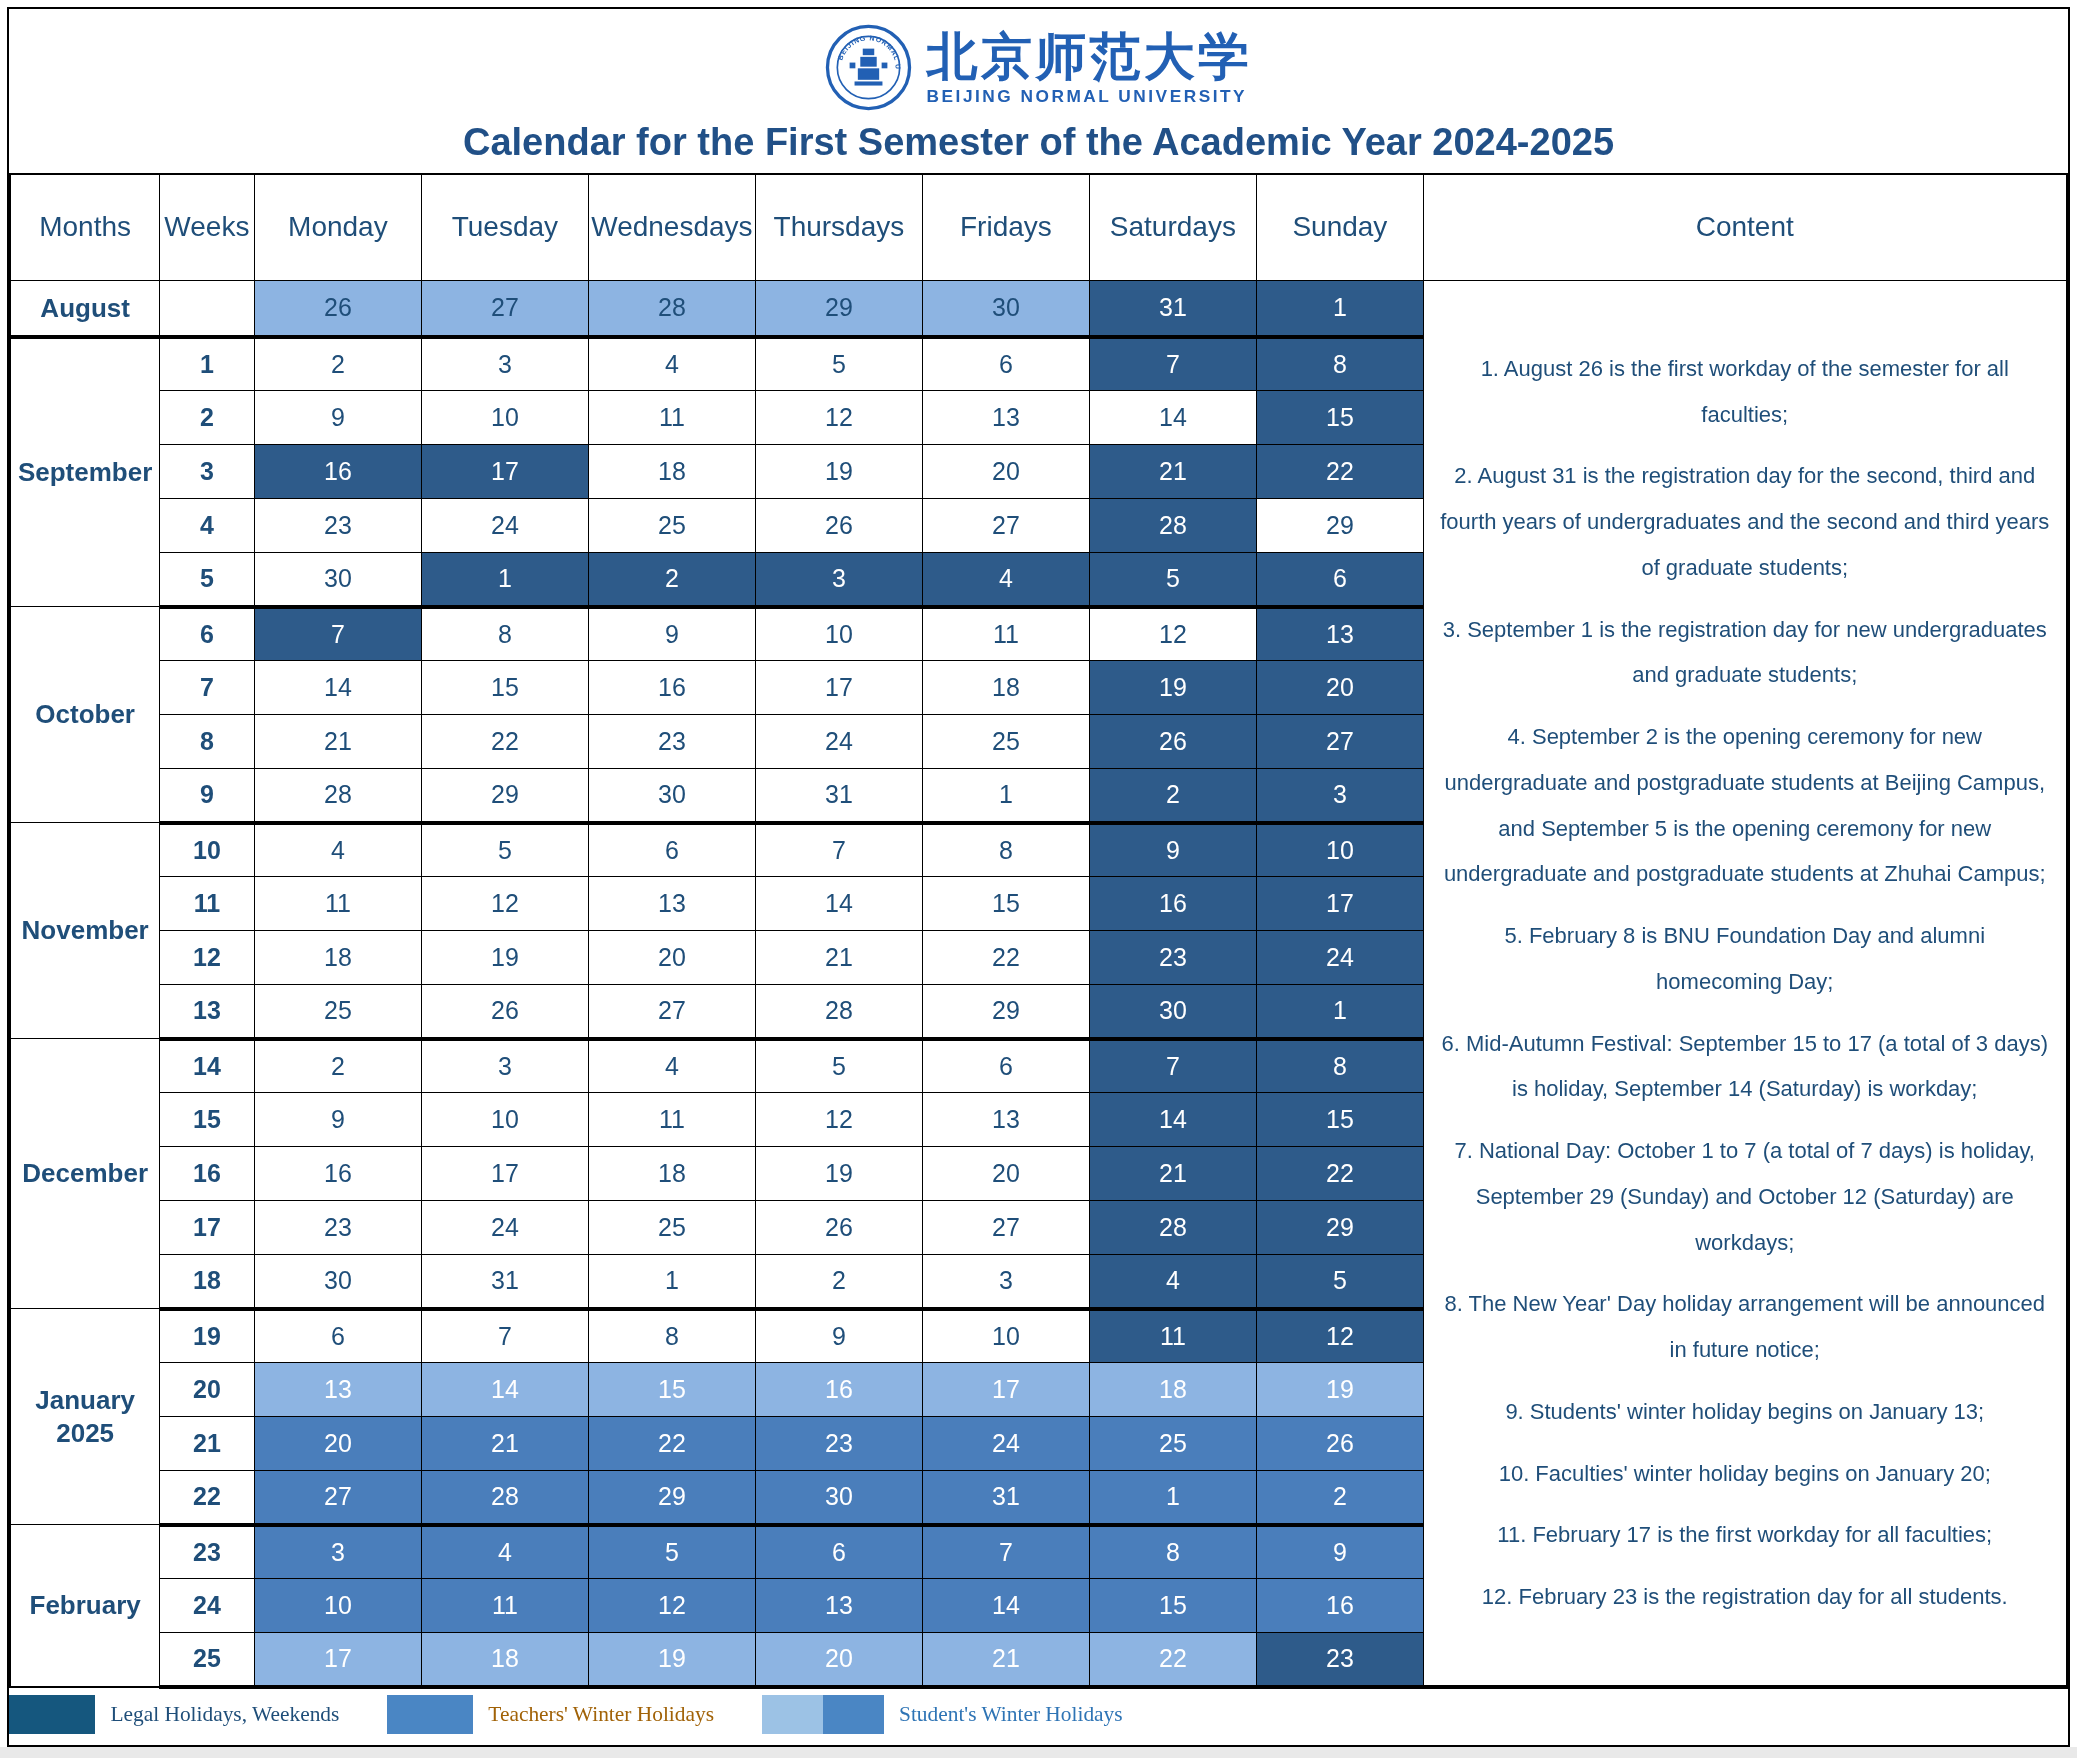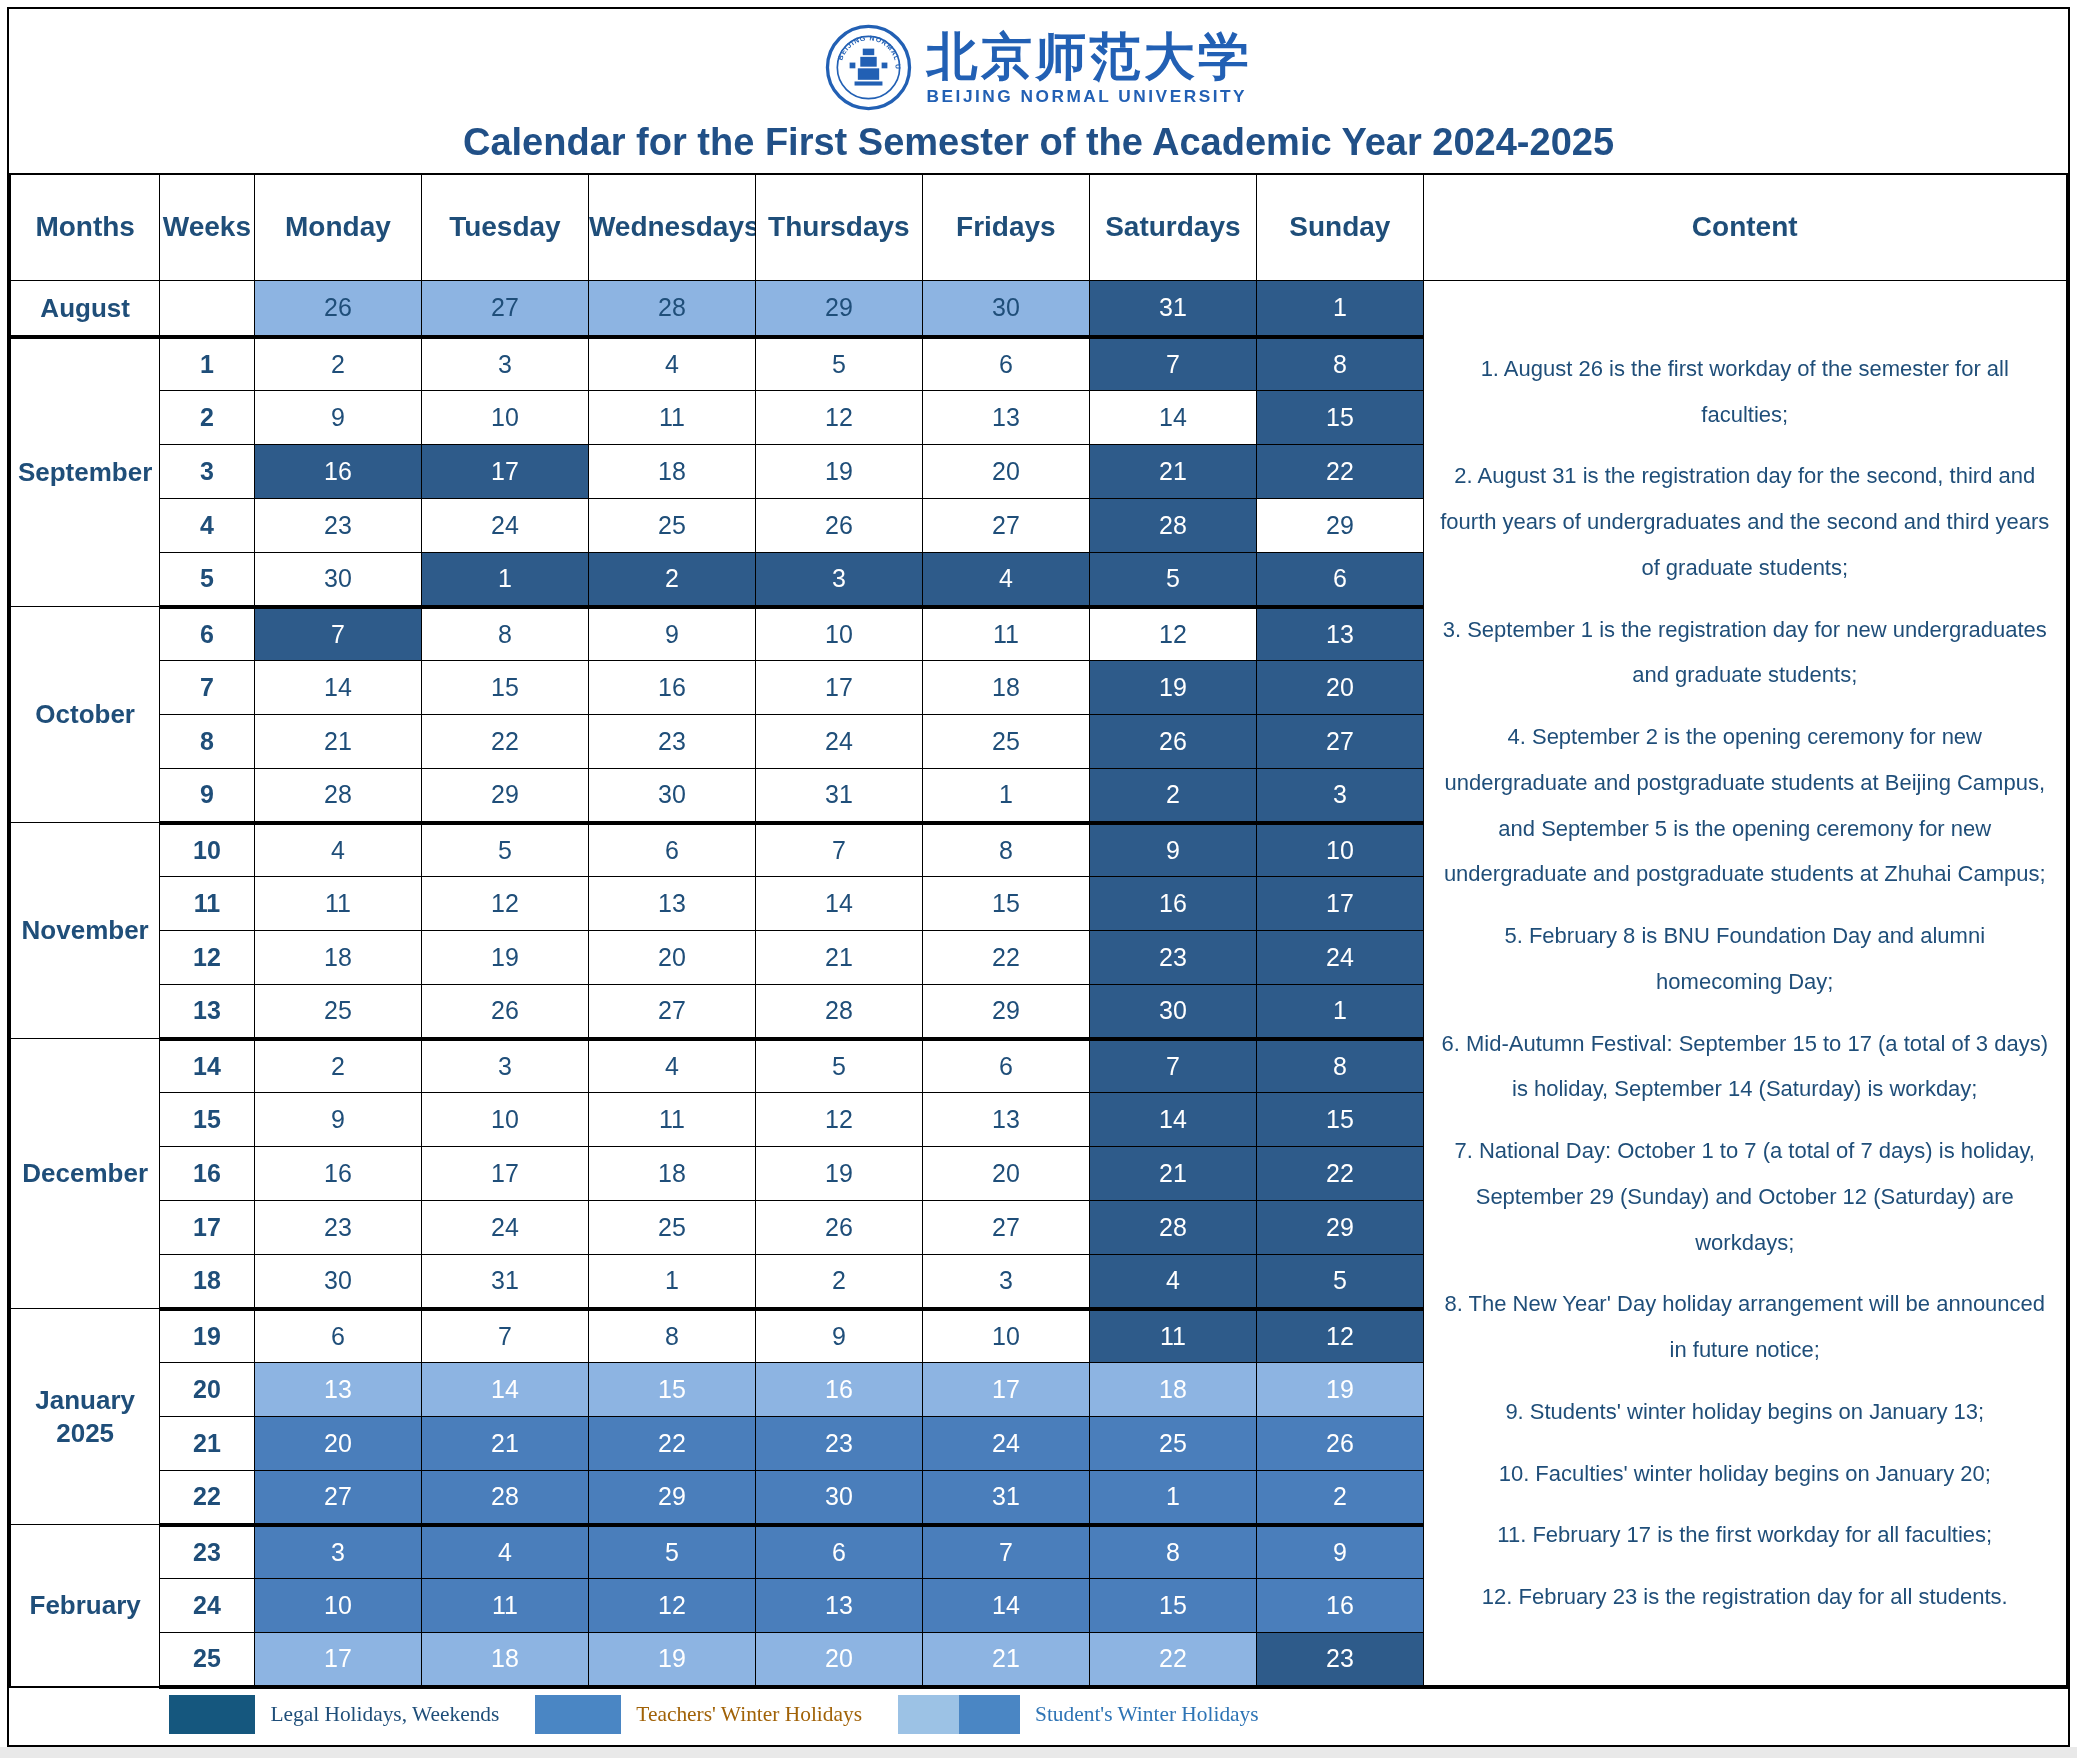--- a/index.html
+++ b/index.html
@@ -46,21 +46,21 @@
     border:2.5px solid #000;
   }
   table.cal th, table.cal td{
     border:1.6px solid #000;
     text-align:center;vertical-align:middle;
     padding:0;
     overflow:hidden;
   }
   thead tr{height:107px;}
   thead th{
-    font-size:28px;font-weight:bold;color:#1f4e79;background:#fff;
+    font-size:28px;font-weight:normal;color:#1f4e79;background:#fff;
     border-bottom-width:4.1px;
   }
   tbody tr{height:54px;}
   tbody tr.august-row{height:56px;}
   tr.month-end td{border-bottom-width:4.1px;text-align:center;}
   td.month-cell{
     font-size:26px;font-weight:bold;color:#1f4e79;background:#fff;
     line-height:1.25;
   }
   td.week-cell{
@@ -75,21 +75,21 @@
   td.content-cell{
     vertical-align:middle;text-align:left;
     padding:16.4px 28px;
     font-size:22px;color:#1f4e79;line-height:2.08;
     background:#fff;
   }
   td.content-cell p{margin:16px;}
   
   .legend{
     display:flex;align-items:center;height:51px;
-    padding-left:160px;gap:36px;
+    gap:48px;
     font-family:"Liberation Serif","DejaVu Serif",serif;
   }
   .legend-item{display:flex;align-items:center;gap:15px;}
   .legend-swatch{height:39px;flex:0 0 auto;}
   .legend-label{font-size:21.4px;white-space:nowrap;}
 </style>
 </head>
 <body>
 
 <div class="page">

